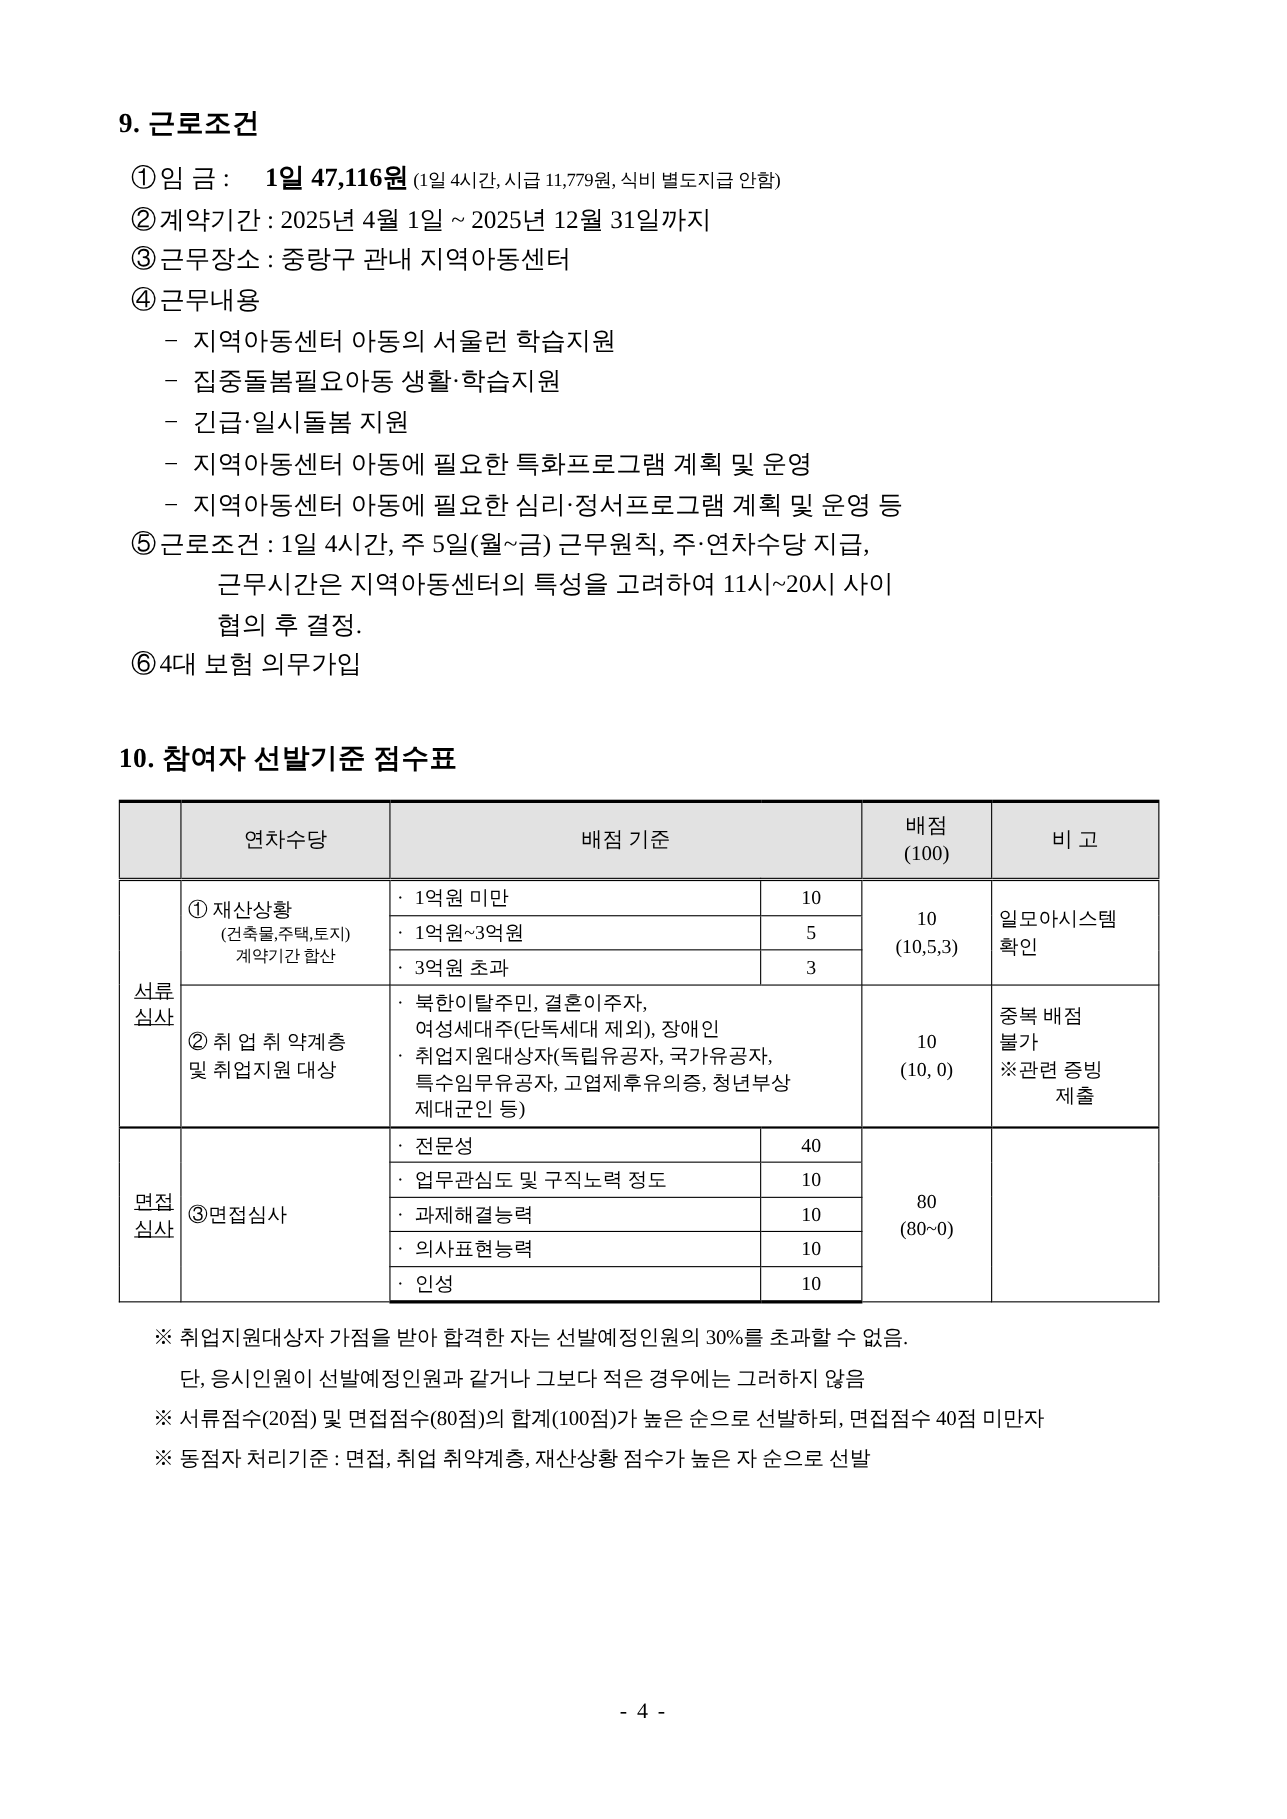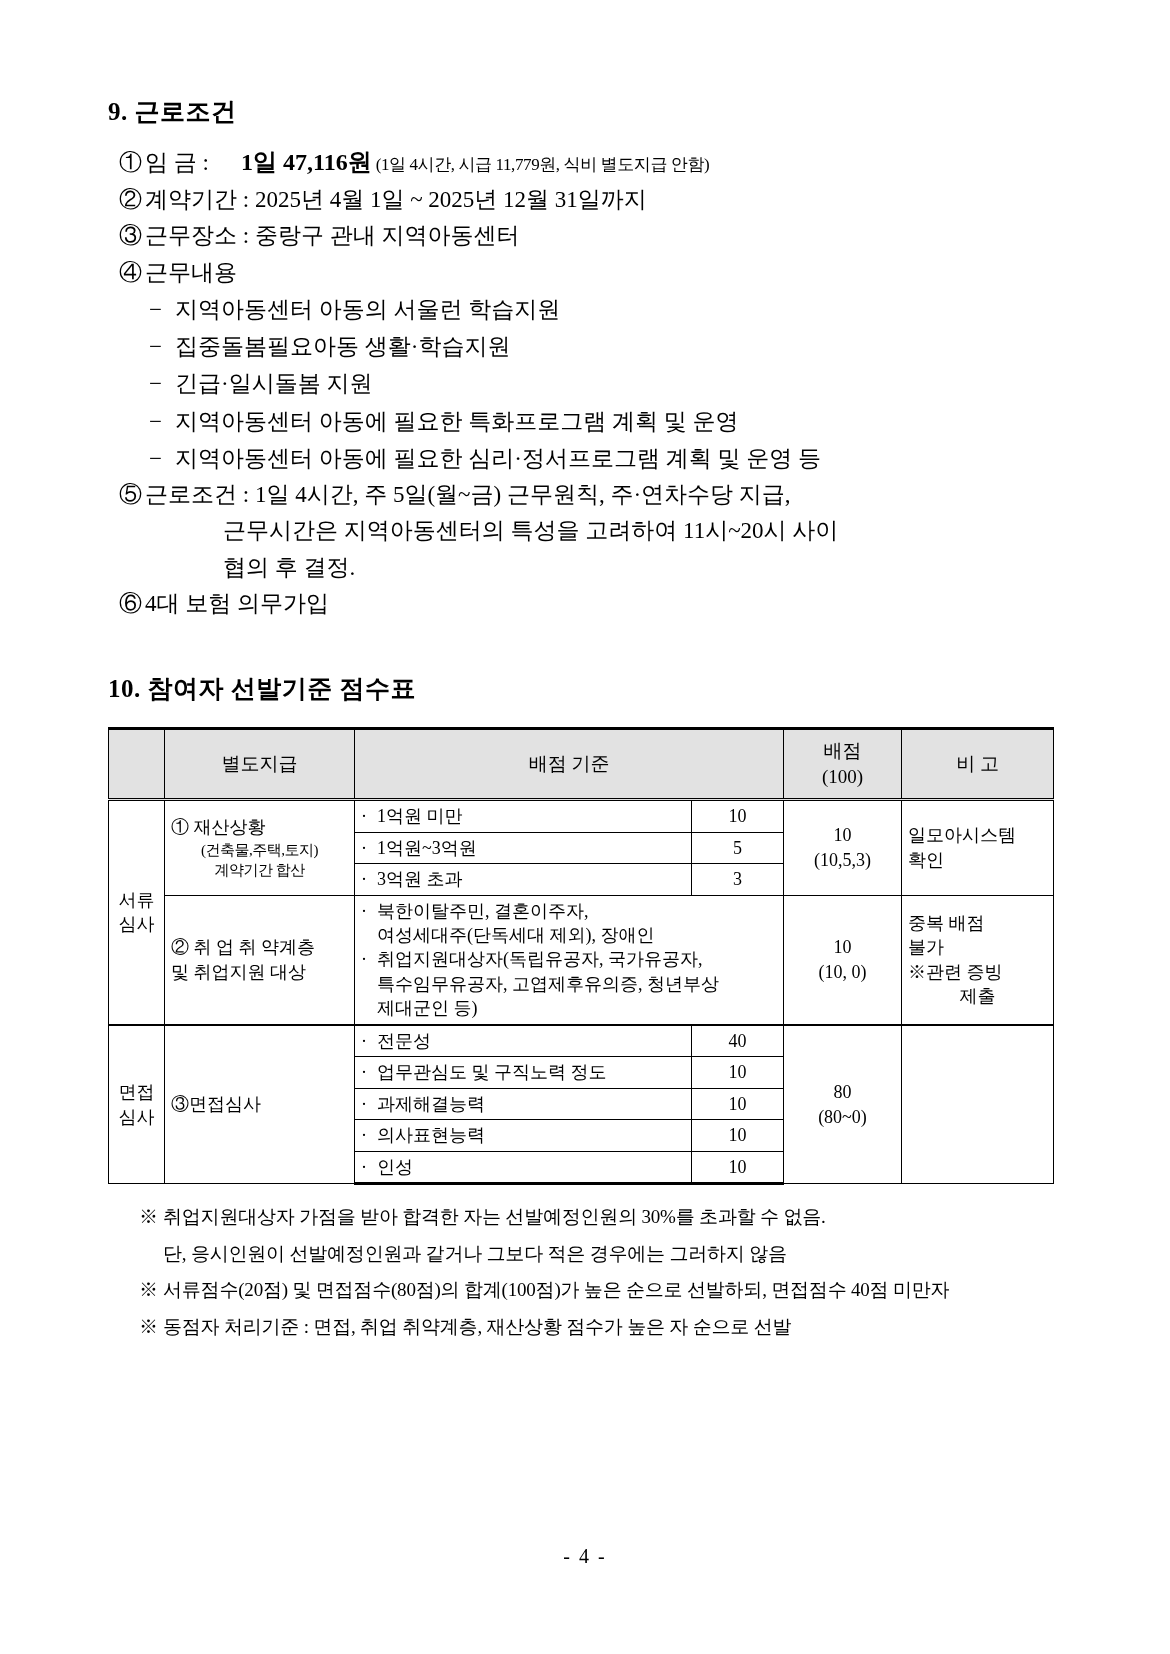--- a/index.html
+++ b/index.html
@@ -67,21 +67,21 @@
     white-space: nowrap;
   }
   .dash {
     display: inline-block;
     min-width: 26px;
     flex: 0 0 auto;
   }
   .cont-row {
     font-size: 23px;
     line-height: 1.58;
-    margin-left: 118px;
+    margin-left: 92px;
     white-space: nowrap;
   }
 
   
   .section-title-2 {
     font-size: 25px;
     font-weight: bold;
     letter-spacing: 0.5px;
     margin: 50px 0 22px 3px;
   }
@@ -105,24 +105,25 @@
     background: #e2e2e2;
     text-align: center;
     font-size: 19px;
     border-top: 3px solid #000;
     border-bottom: 3px double #000;
     padding: 8px 4px;
   }
   .th-sub { display: block; }
 
   td.stage {
-    text-align: center;
+    text-align: right;
     font-size: 20px;
     line-height: 1.28;
     width: 56px;
+    text-decoration: underline;
   }
   td.category {
     width: 190px;
     font-size: 19px;
     line-height: 1.32;
     padding: 5px 6px;
   }
   td.category .cat-main { display: block; }
   td.category .cat-sub  { display: block; font-size: 15px; letter-spacing: -0.5px; text-align: center; }
   td.criteria {
@@ -262,21 +263,21 @@
       <col style="width:56px">
         <col style="width:190px">
         <col style="width:337px">
       <col style="width:92px">
         <col style="width:118px">
         <col style="width:152px">
     </colgroup>
     <thead>
       <tr>
         <th></th>
-        <th>별도지급</th>
+        <th>연차수당</th>
         <th colspan="2">배점 기준</th>
         <th>
           <span class="th-sub">배점</span>
           <span class="th-sub">(100)</span>
         </th>
         <th>비 고</th>
       </tr>
     </thead>
     <tbody>
 

